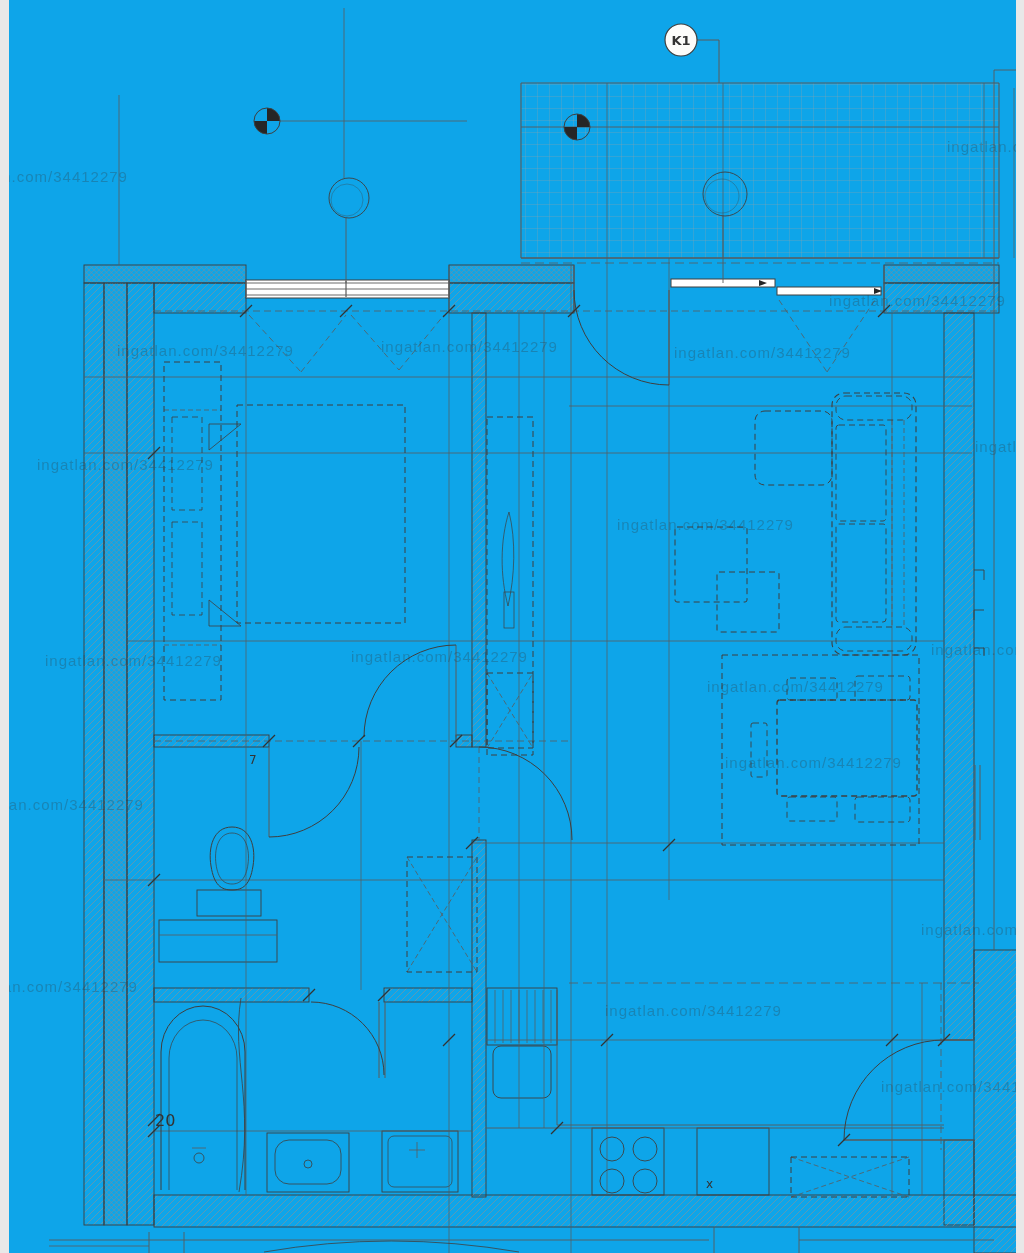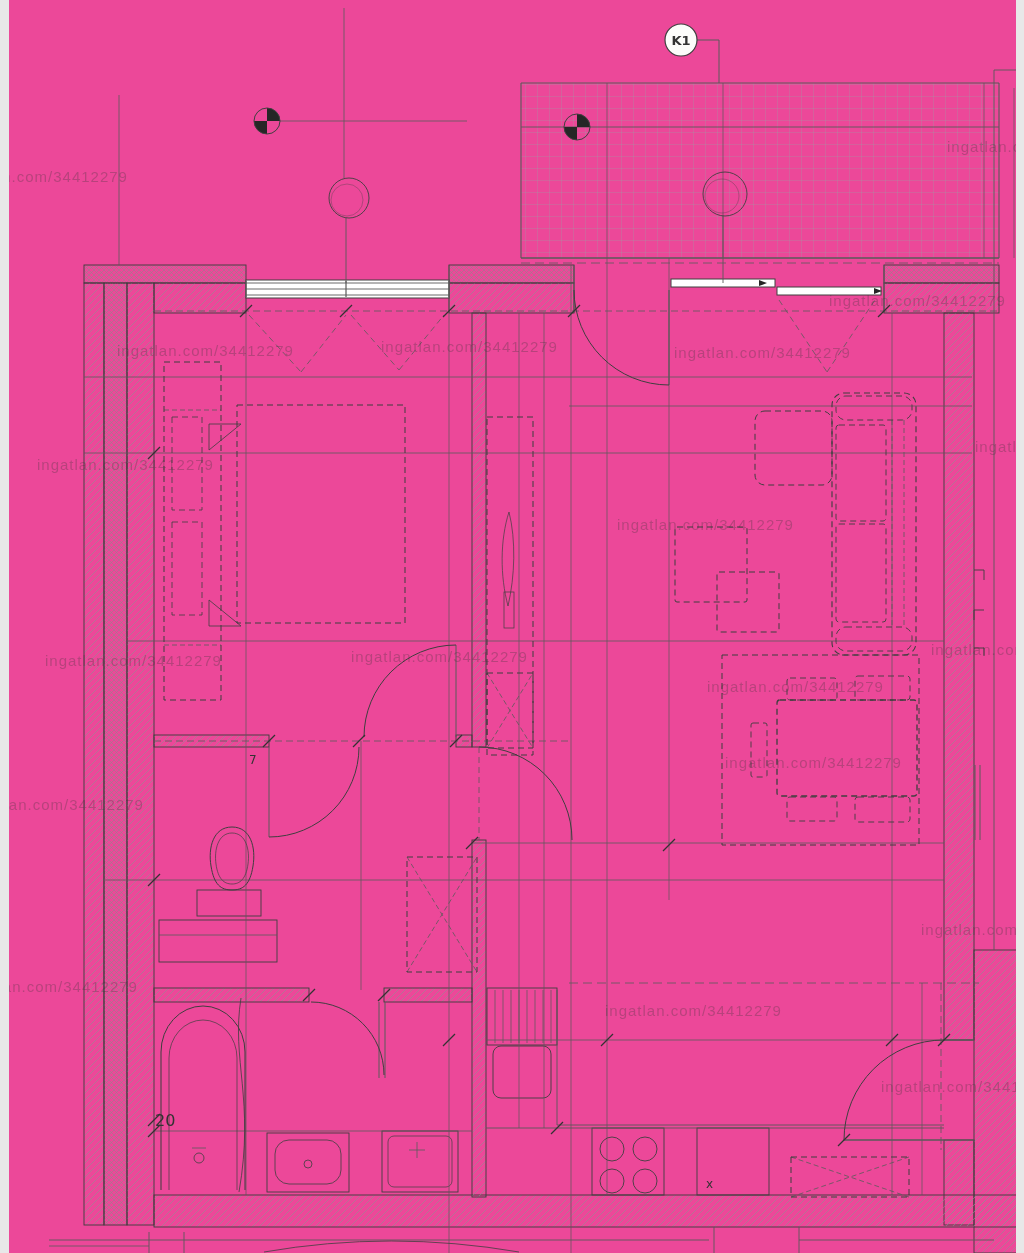--- a/index.html
+++ b/index.html
@@ -1,16 +1,16 @@
 <!DOCTYPE html>
 <html><head>
 <meta charset="utf-8">
 <style>
   html,body{margin:0;padding:0;background:#e8e8e8;}
-  .stage{width:1007px;height:1253px;position:relative;background:#ec4899;overflow:hidden;margin:0 auto;}
+  .stage{width:1007px;height:1253px;position:relative;background:#0ea5e9;overflow:hidden;margin:0 auto;}
   svg{display:block;}
   text{font-family:"DejaVu Sans","Liberation Sans",sans-serif;fill:#333;}
   .wm{font-family:"Liberation Sans",sans-serif;}
 </style>
 </head>
 <body>
 
 <div class="stage">
   <svg id="plan" width="1024" height="1253" viewBox="0 0 1024 1253">
     <defs>

